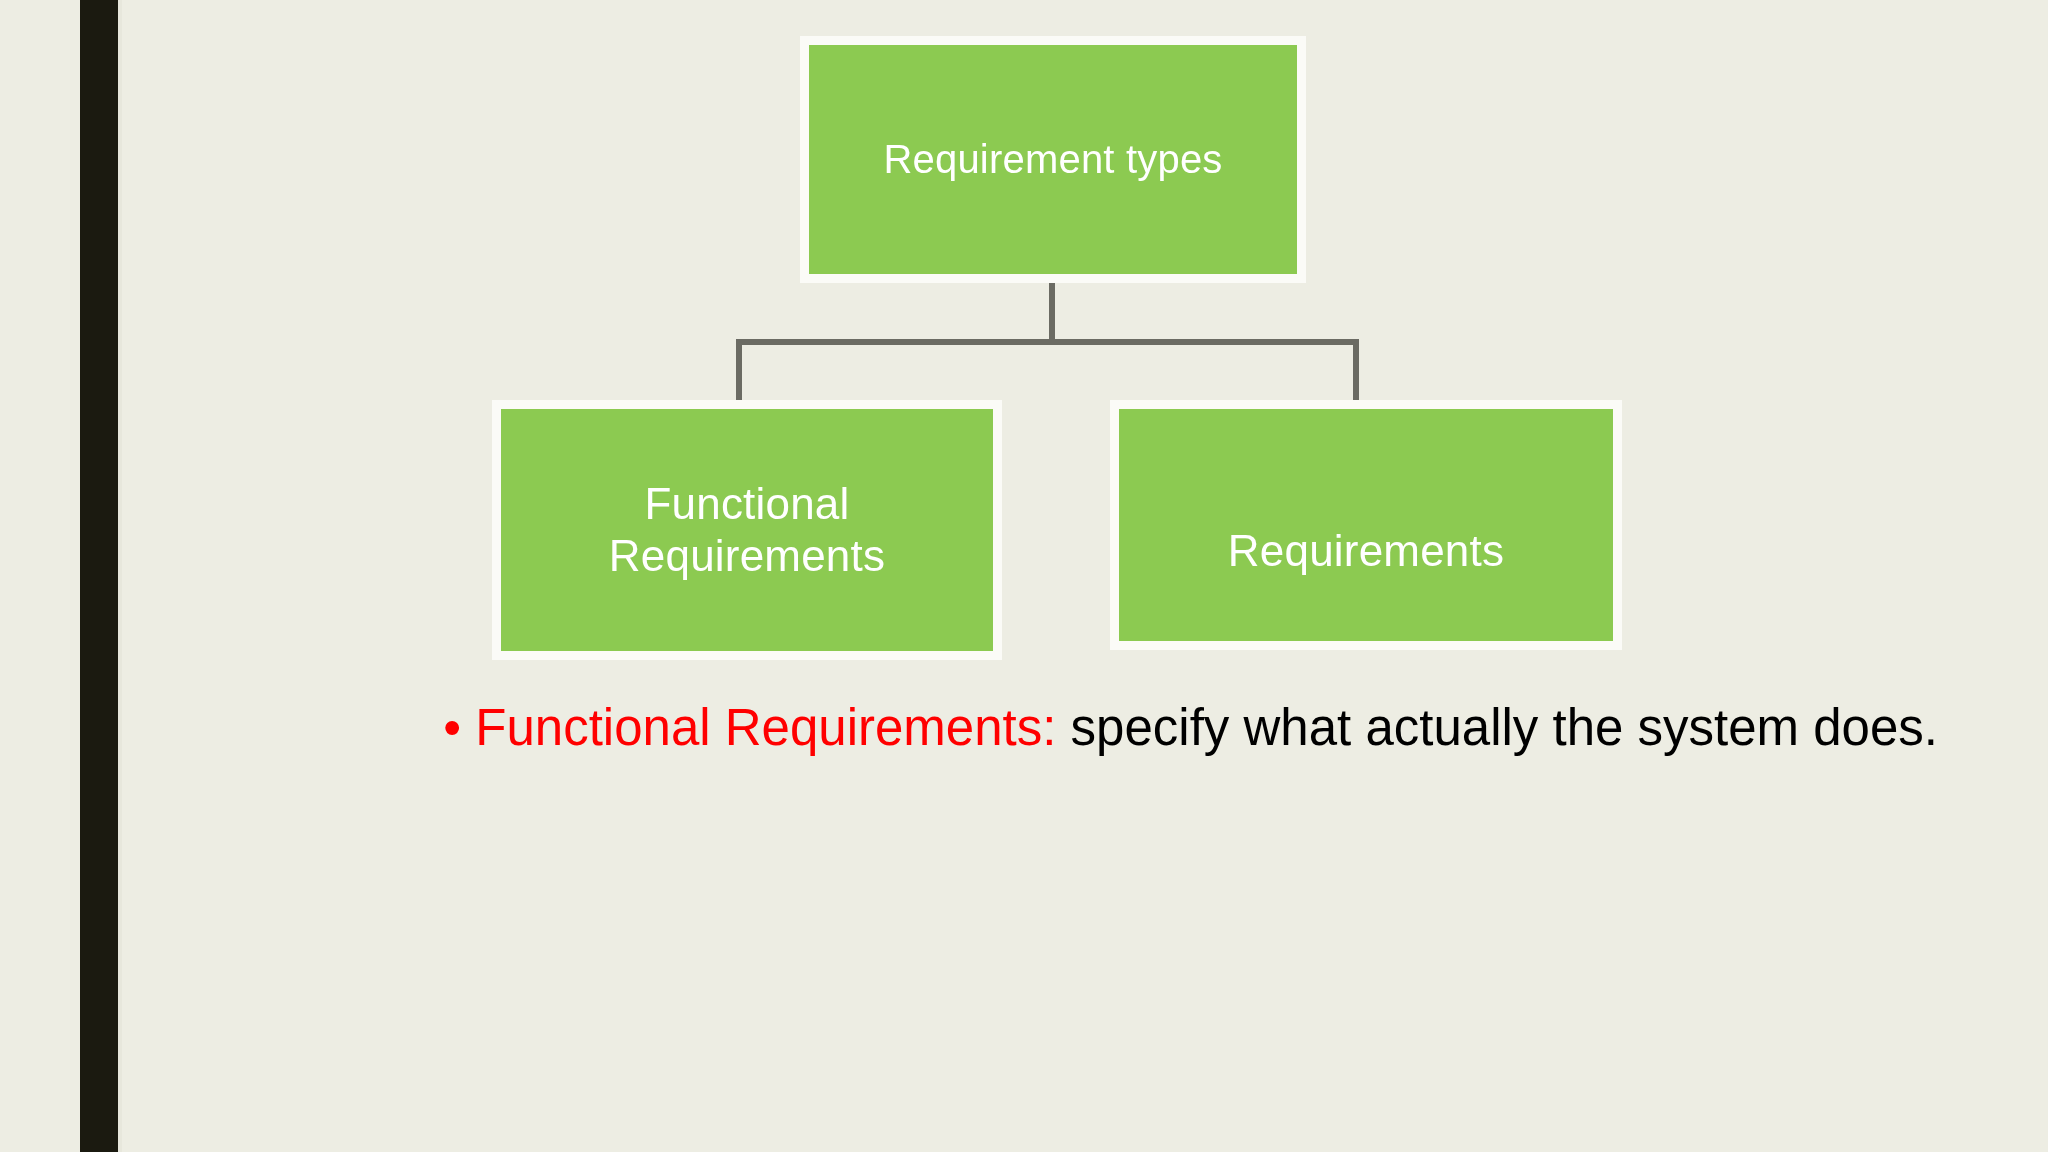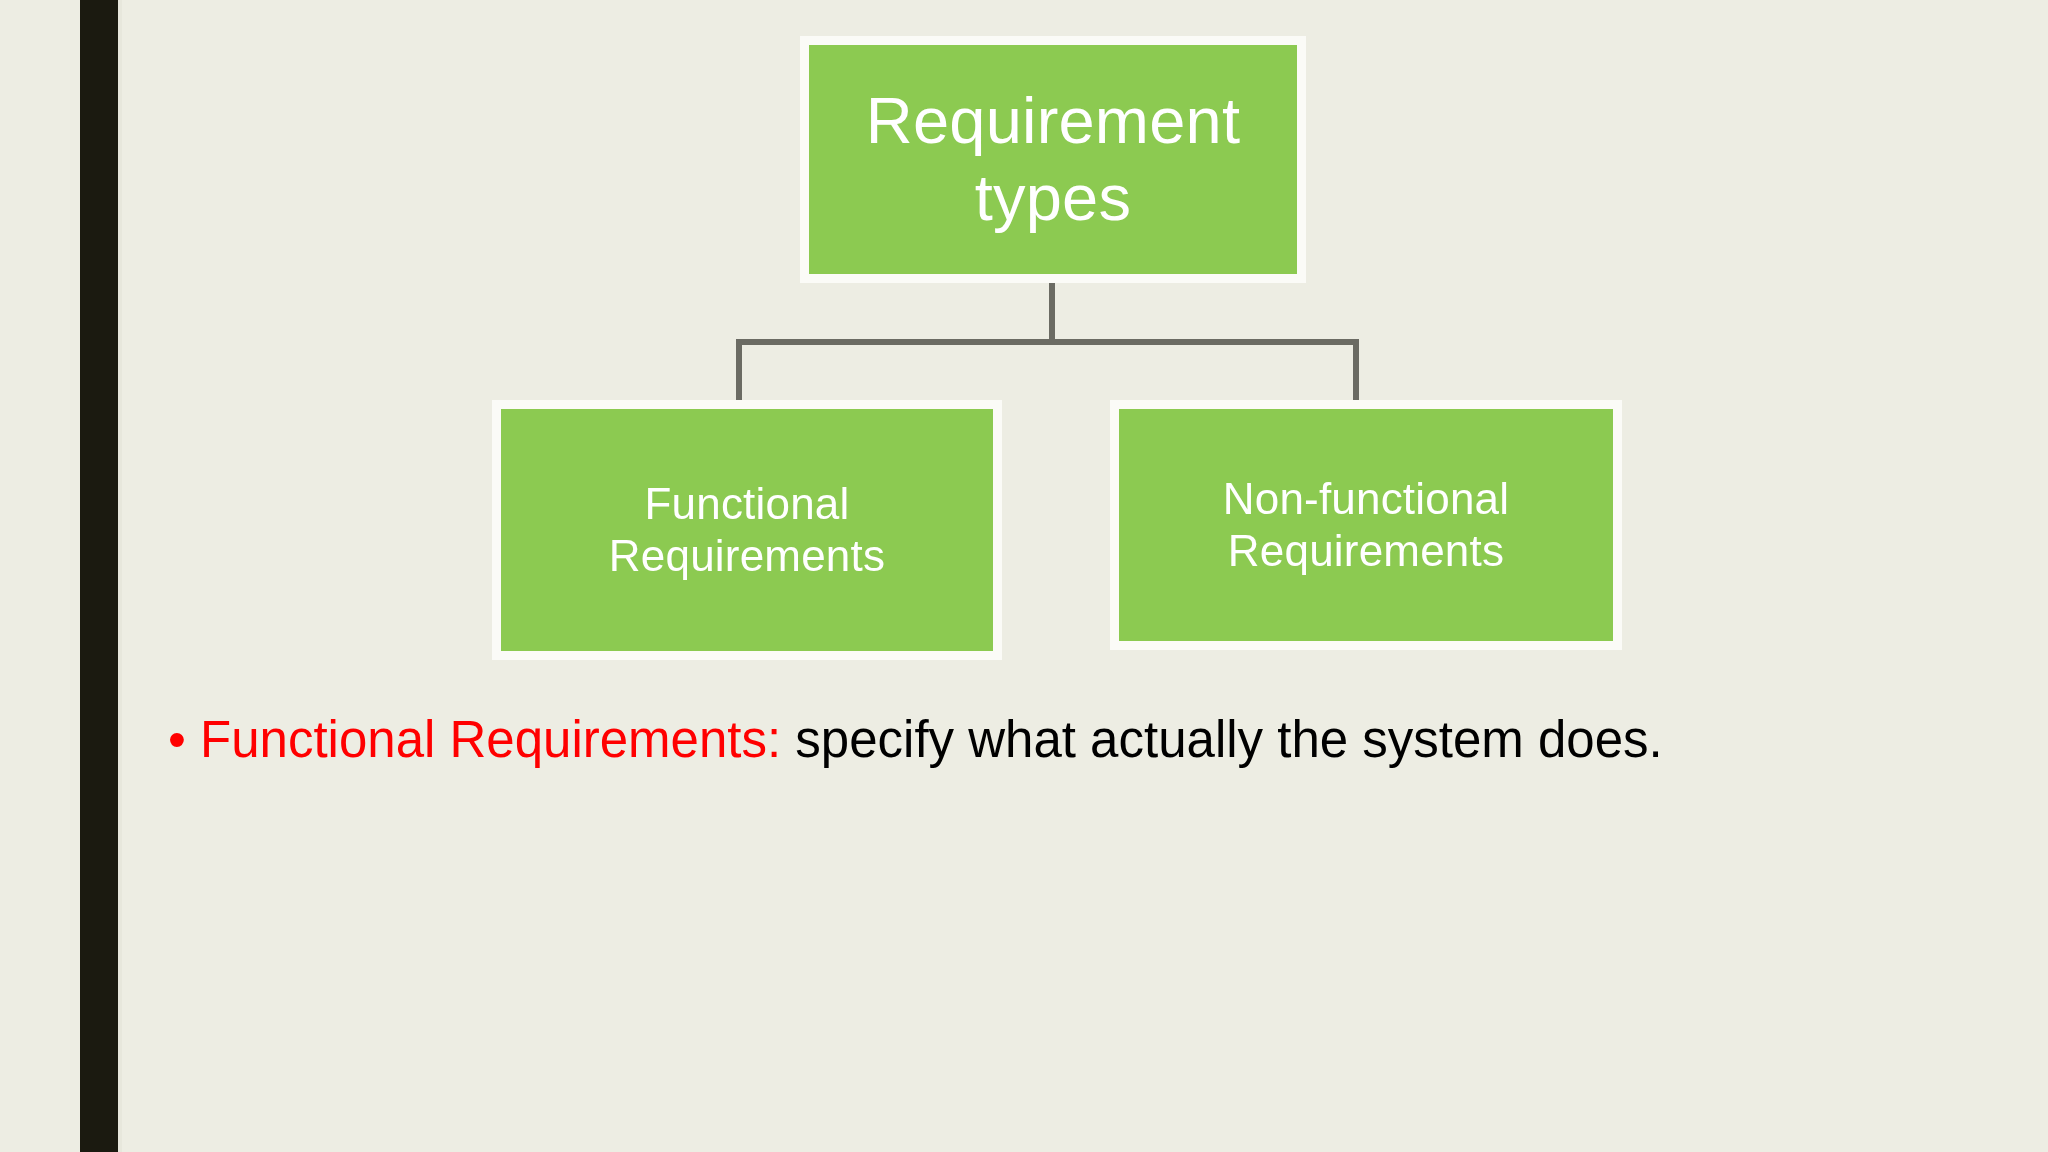--- a/index.html
+++ b/index.html
@@ -63,21 +63,21 @@
     font-weight: 400;
     letter-spacing: 0.2px;
     line-height: 1.18;
   }
 
   .node-root {
     left: 800px;
     top: 36px;
     width: 506px;
     height: 247px;
-    font-size: 65px;
+    font-size: 40px;
   }
 
   .node-left {
     left: 492px;
     top: 400px;
     width: 510px;
     height: 260px;
     font-size: 44px;
   }
 
@@ -129,23 +129,24 @@
     position: absolute;
     left: 152px;
     top: 688px;
     width: 1790px;
     font-family: "Liberation Sans", sans-serif;
     font-size: 51px;
     line-height: 1.42;
     color: #000000;
   }
   .para {
-    margin: 16px;
+    margin: 4px;
     padding: 0;
     text-indent: 0;
+    text-align: right;
   }
   .para + .para {
     margin-top: 2px;
   }
   .bullet {
     color: #FF0000;
     font-weight: 400;
   }
   .red-label {
     color: #FF0000;
@@ -175,21 +176,21 @@
 
     <div class="node node-left">
       <span class="node-label">
         <span>Functional</span><br>
         <span>Requirements</span>
       </span>
     </div>
 
     <div class="node node-right">
       <span class="node-label">
-        <span>Non-functional</span><br>
+        <br>
         <span>Requirements</span>
       </span>
     </div>
 
   </div>
 
   <div class="body-text">
 
     <p class="para"><span class="bullet">•</span><span>  </span><span class="red-label">Functional Requirements:</span><span class="black-text"> specify what actually the system does.</span></p>
 

